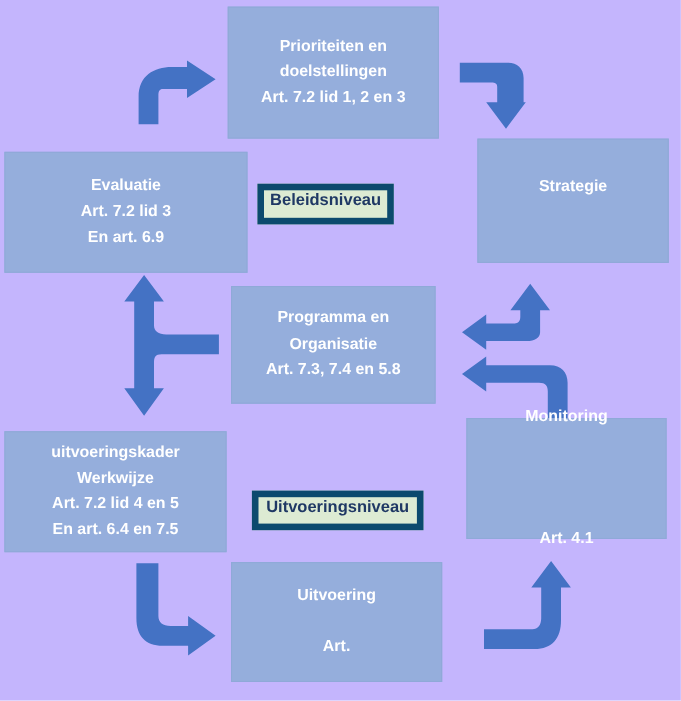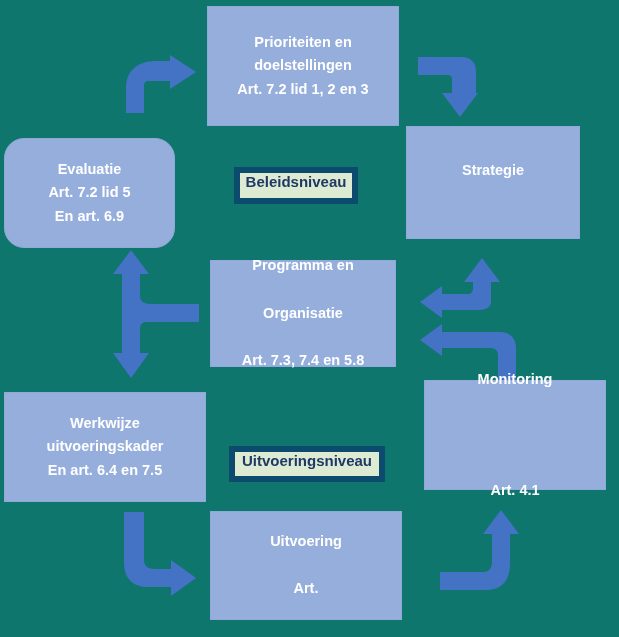--- a/index.html
+++ b/index.html
@@ -7,21 +7,21 @@
     padding: 0;
     background: #ffffff;
   }
   body {
     font-family: "Liberation Sans", sans-serif;
   }
   #canvas {
     position: relative;
     width: 619px;
     height: 637px;
-    background: #0f766e;
+    background: #c4b5fd;
     overflow: hidden;
   }
   .box {
     position: absolute;
     background: #95AEDC;
     border: 1px solid #8FA9D8;
     color: #ffffff;
     display: flex;
     flex-direction: column;
     align-items: center;
@@ -99,50 +99,51 @@
       <path d="M0,82 L0,64 L44,64 C49,64 52,60 52,54 L52,26 L43,26 L61,2 L79,26 L70,26 L70,56 C70,72 62,82 46,82 Z" fill="#4472C4"></path>
     </svg>
   </div>
 
   <div class="box" style="left:207px; top:6px; width:192px; height:120px;">
     <span class="ln">Prioriteiten en</span>
     <span class="ln">doelstellingen</span>
     <span class="ln">Art. 7.2 lid 1, 2 en 3</span>
   </div>
 
-  <div class="box" style="left:406px; top:126px; width:174px; height:113px;">
+  <div class="box" style="left:434px; top:126px; width:174px; height:113px;">
     <span class="ln">Strategie</span>
     <span class="ln">&nbsp;</span>
   </div>
 
-  <div class="box" style="left:4px; top:138px; width:171px; height:110px;border-radius:20px;">
+  <div class="box" style="left:4px; top:138px; width:221px; height:110px;">
     <span class="ln">Evaluatie</span>
-    <span class="ln">Art. 7.2 lid 5</span>
+    <span class="ln">Art. 7.2 lid 3</span>
     <span class="ln">En art. 6.9</span>
   </div>
 
   <div class="label-box" style="left:234px; top:167px; width:124px; height:37px;">
     <span>Beleidsniveau</span>
   </div>
 
-  <div class="box" style="left:210px; top:260px; width:186px; height:107px;gap:24px;">
+  <div class="box" style="left:210px; top:260px; width:186px; height:107px;">
     <span class="ln">Programma en</span>
     <span class="ln">Organisatie</span>
     <span class="ln">Art. 7.3, 7.4 en 5.8</span>
   </div>
 
   <div class="box" style="left:424px; top:380px; width:182px; height:110px;gap:32px;">
     <span class="ln">Monitoring</span>
     <span class="ln">&nbsp;</span>
     <span class="ln">Art. 4.1</span>
   </div>
 
   <div class="box" style="left:4px; top:392px; width:202px; height:110px;">
+    <span class="ln">uitvoeringskader</span>
     <span class="ln">Werkwijze</span>
-    <span class="ln">uitvoeringskader</span>
+    <span class="ln">Art. 7.2 lid 4 en 5</span>
     <span class="ln">En art. 6.4 en 7.5</span>
   </div>
 
   <div class="label-box" style="left:229px; top:446px; width:156px; height:36px;">
     <span>Uitvoeringsniveau</span>
   </div>
 
   <div class="box" style="left:210px; top:511px; width:192px; height:109px;">
     <span class="ln">Uitvoering</span>
     <span class="ln">&nbsp;</span>

